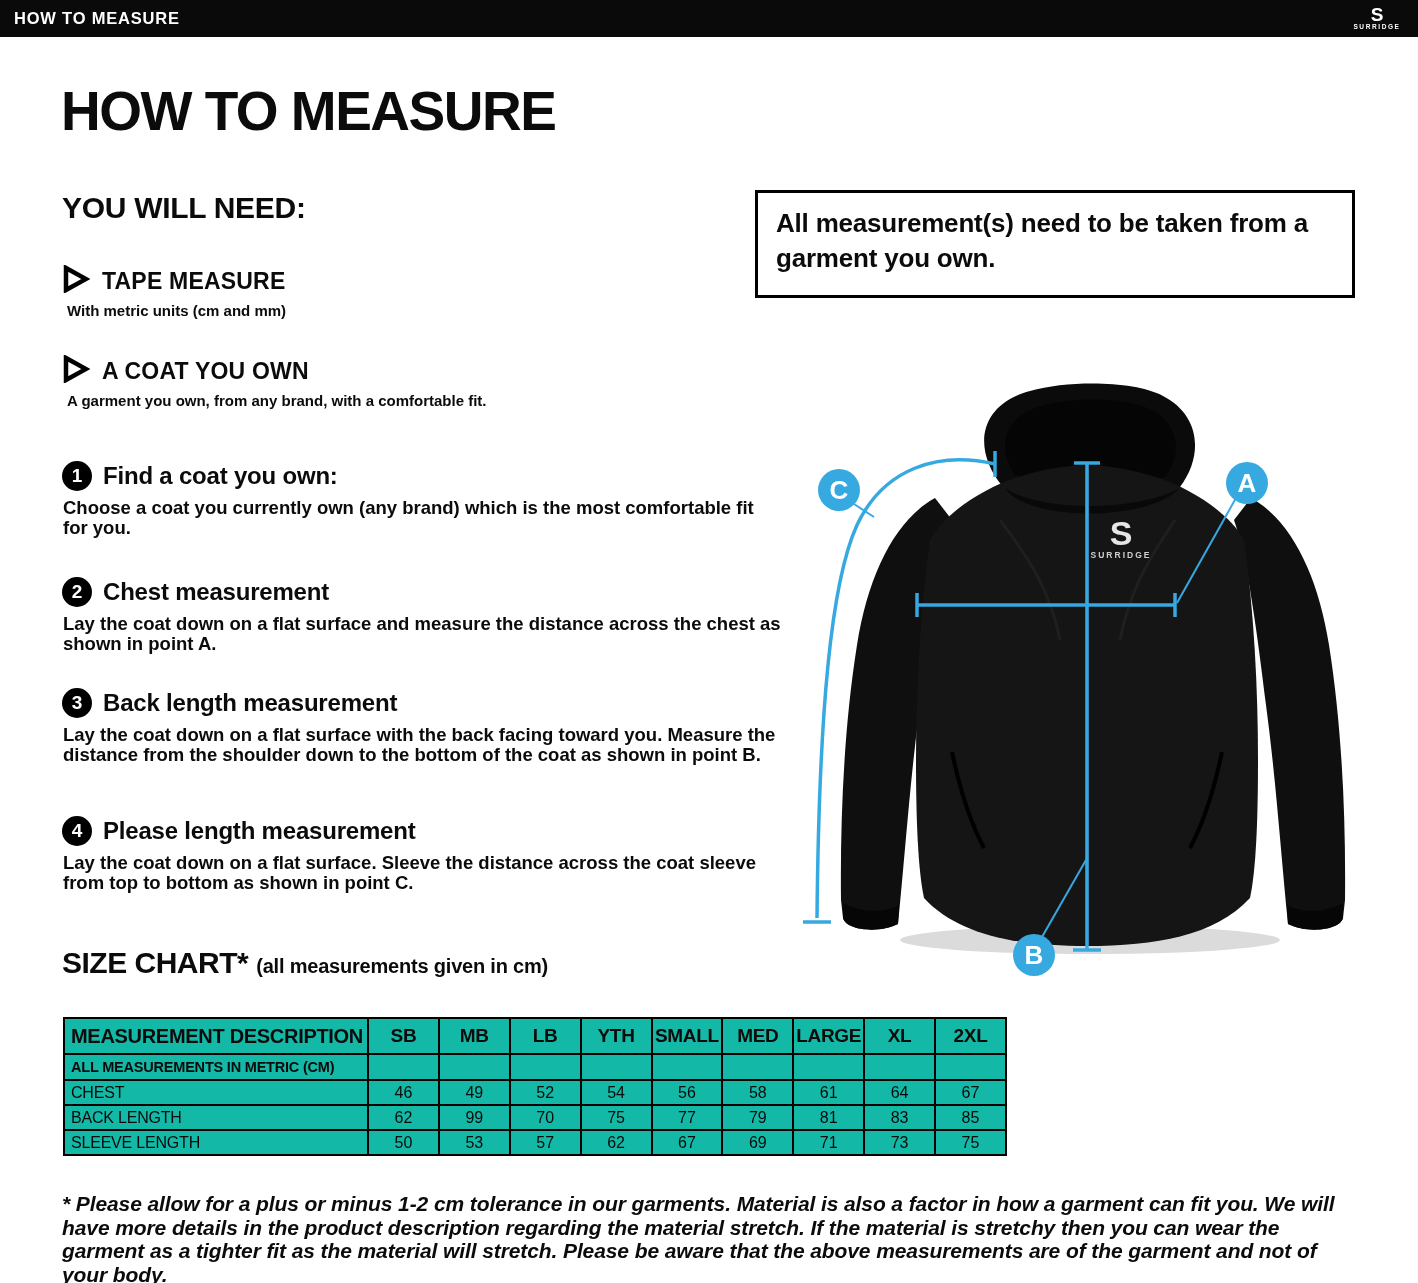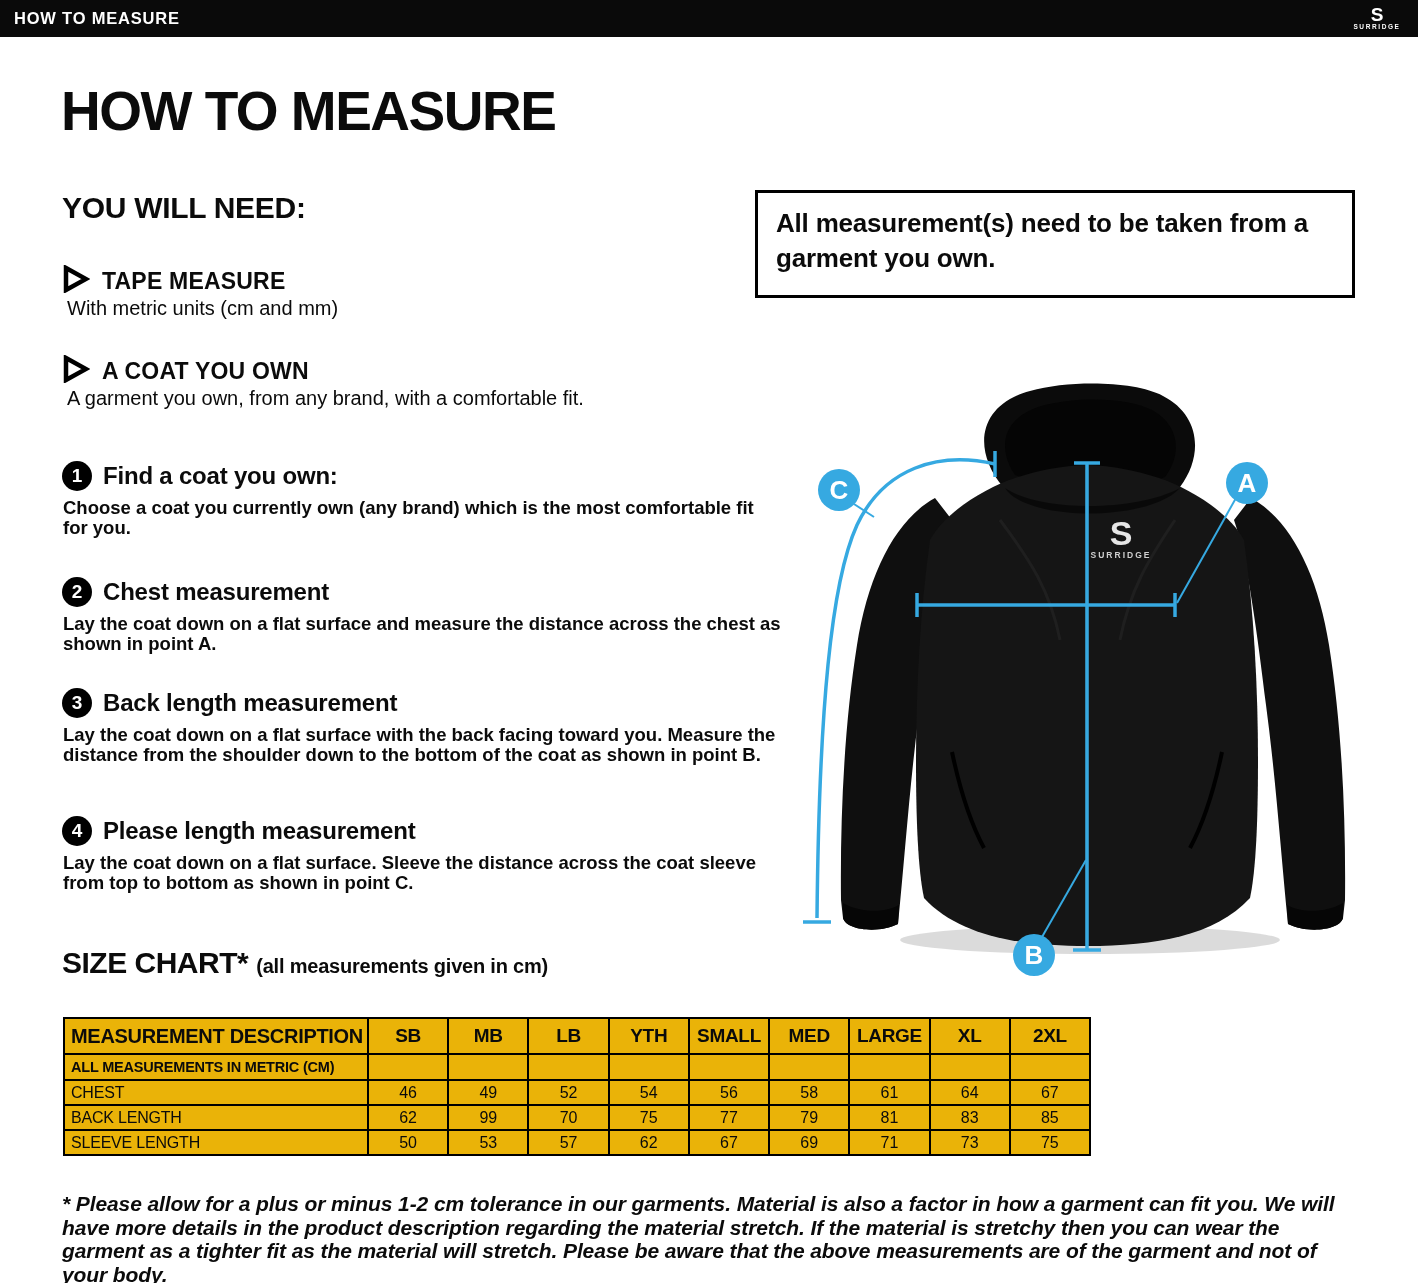--- a/index.html
+++ b/index.html
@@ -18,38 +18,38 @@
   .topbar-logo .s{font-size:19px;font-weight:800;line-height:17px;}
   .topbar-logo .word{font-size:6.5px;font-weight:700;letter-spacing:1.6px;line-height:8px;}
 
   .page-title{left:61px;top:84px;font-size:55px;font-weight:800;letter-spacing:-1.5px;line-height:1;}
 
   .need-heading{left:62px;top:191px;font-size:30px;font-weight:800;letter-spacing:-.3px;}
 
   .need-item{left:62px;width:700px;}
   .need-row{display:flex;align-items:center;gap:12px;}
   .need-label{font-size:23px;font-weight:800;letter-spacing:.2px;}
-  .need-desc{margin-left:5px;font-size:20px;font-weight:400;}
+  .need-desc{margin-top:5px;margin-left:5px;font-size:15px;font-weight:700;}
 
   .note-box{left:755px;top:190px;width:600px;height:108px;border:3px solid #000;
     box-sizing:border-box;padding:13px 18px;font-size:26px;line-height:35px;font-weight:700;letter-spacing:-.2px;}
 
   .step{left:62px;width:724px;}
   .step-head{display:flex;align-items:center;gap:11px;}
   .badge{width:30px;height:30px;border-radius:50%;background:#000;color:#fff;
     display:flex;align-items:center;justify-content:center;font-size:19px;font-weight:800;flex:0 0 auto;}
   .step-title{font-size:24px;font-weight:800;letter-spacing:-.2px;}
   .step-desc{margin:7px 0 0 1px;font-size:18.5px;font-weight:700;line-height:20px;width:720px;}
 
   .size-heading-row{left:62px;top:946px;display:flex;align-items:baseline;}
   .size-heading{font-size:30px;font-weight:800;letter-spacing:-.5px;text-align:right;}
   .size-subheading{font-size:20px;font-weight:700;margin-left:8px;letter-spacing:-.2px;}
 
   table.size-chart{left:63px;top:1017px;position:absolute;border-collapse:collapse;
-    table-layout:fixed;width:1028px;background:#eab308;}
+    table-layout:fixed;width:944px;background:#14b8a6;}
   table.size-chart th,table.size-chart td{border:2px solid #000;text-align:center;
     padding:0;overflow:hidden;white-space:nowrap;}
   table.size-chart th{height:34px;font-size:19px;font-weight:700;letter-spacing:-.3px;}
   table.size-chart th.desc-col{width:296px;text-align:left;padding-left:6px;font-size:20px;}
   table.size-chart .note-row td{height:24px;}
   table.size-chart .note-row td.label-cell{font-size:14.5px;font-weight:700;}
   table.size-chart tr.data-row td{height:23px;font-size:16px;font-weight:400;}
   table.size-chart td.label-cell{text-align:left;padding-left:6px;font-size:15px;font-weight:400;letter-spacing:-.2px;}
 
   .disclaimer{left:62px;top:1192px;width:1305px;font-size:21px;font-weight:700;

